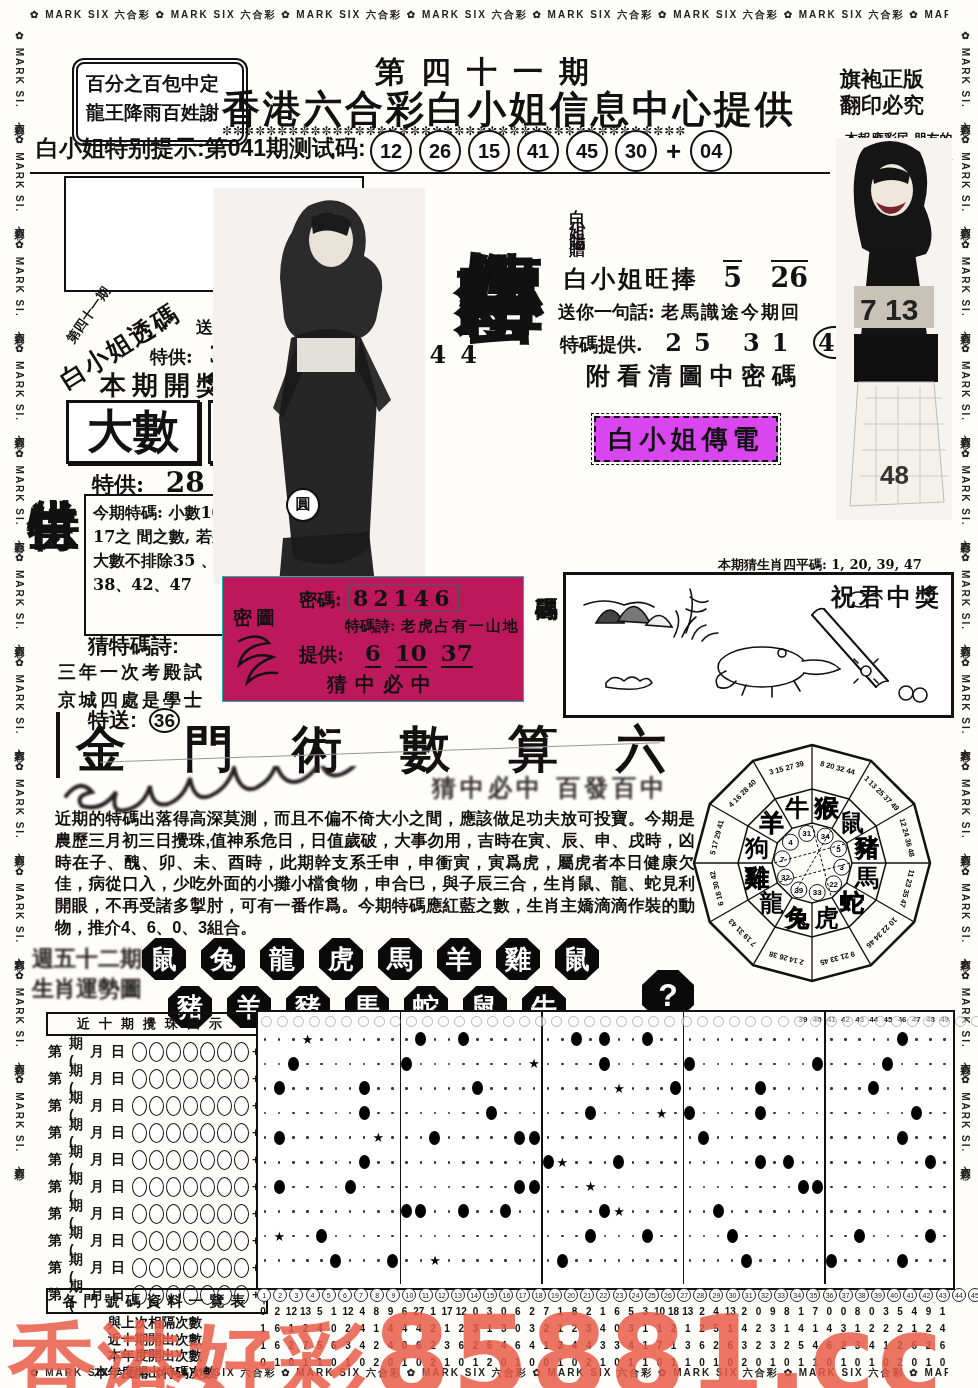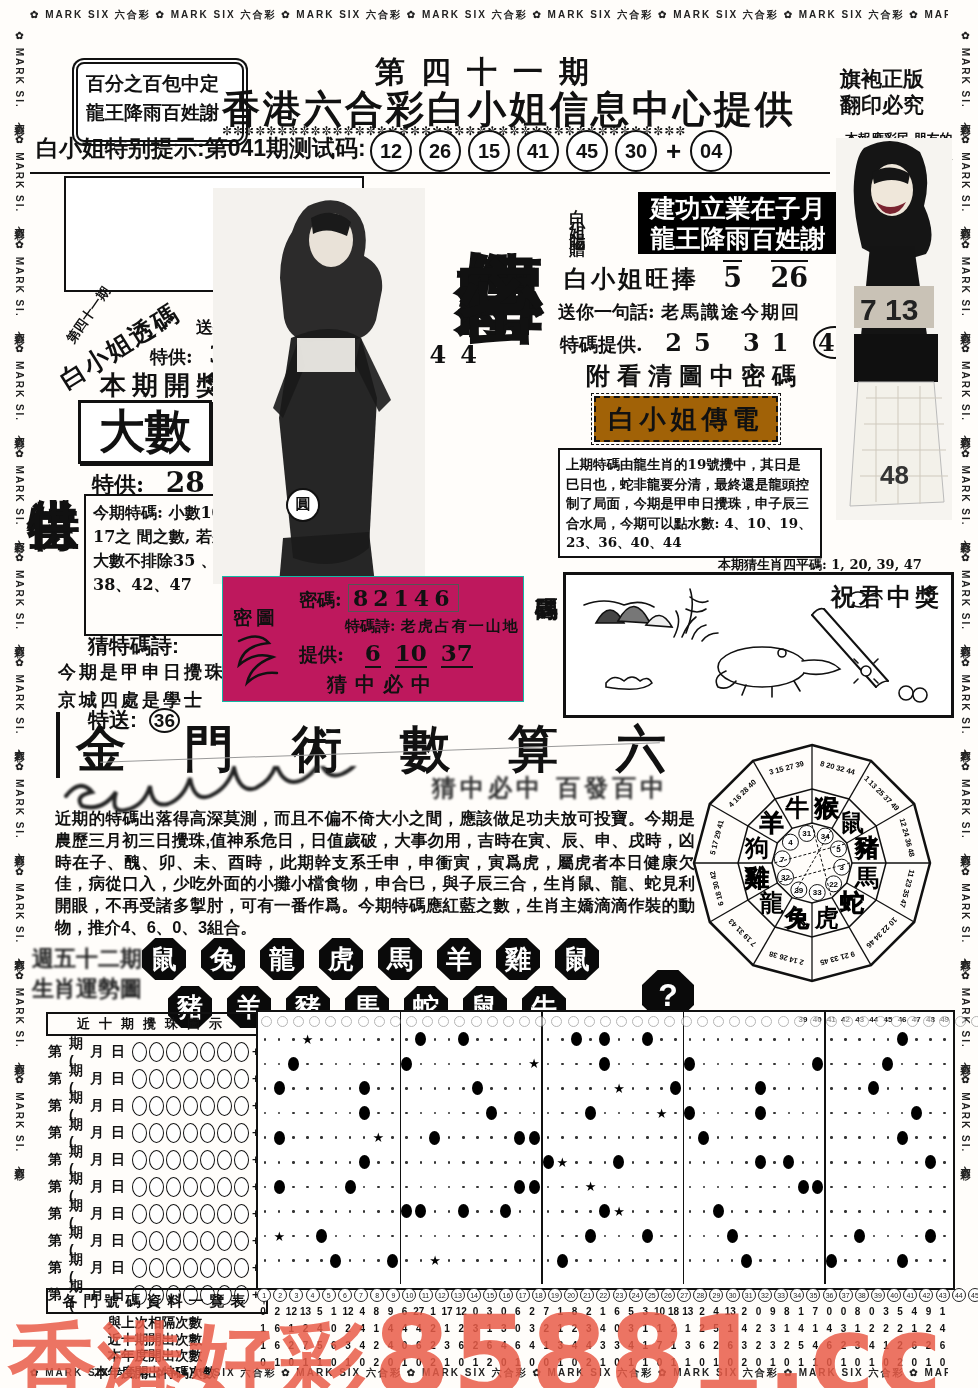--- a/index.html
+++ b/index.html
@@ -12,24 +12,24 @@
   
   .strip{font-size:10px;font-weight:bold;color:#222;letter-spacing:2px;white-space:nowrap;overflow:hidden;}
   .vstrip{writing-mode:vertical-rl;text-orientation:mixed;}
   
   .dbox{border:2px solid #111;border-radius:8px;box-shadow:0 0 0 2px #fff,0 0 0 4px #111;background:#fff;}
   .numcircles{display:flex;align-items:center;gap:7px;}
   .num-circle{width:38px;height:38px;border:2.5px solid #111;border-radius:50%;display:flex;
       align-items:center;justify-content:center;font-size:20px;font-weight:bold;background:#fff;}
   .plus{font-size:26px;font-weight:bold;margin:0 2px;}
   .blackbanner{background:#000;color:#fff;font-weight:900;text-align:center;line-height:1.2;}
-  .dashedbox{border:2px dashed #111;outline:1px dashed #111;outline-offset:2px;background:#a16207;}
+  .dashedbox{border:2px dashed #111;outline:1px dashed #111;outline-offset:2px;background:#d946ef;margin-top:20px;}
   
   .bigword{border:3px solid #111;box-shadow:2px 2px 0 #111;display:flex;align-items:center;justify-content:center;
-      font-size:46px;font-weight:900;font-family:"DejaVu Serif",serif;background:#fff;margin-left:12px;}
+      font-size:46px;font-weight:900;font-family:"DejaVu Serif",serif;background:#fff;}
   
   .badge{width:44px;height:42px;background:#0a0a0a;color:#fff;display:flex;align-items:center;justify-content:center;
       font-size:26px;font-weight:900;clip-path:polygon(30% 0,70% 0,100% 30%,100% 70%,70% 100%,30% 100%,0 70%,0 30%);}
   .badgerow{display:flex;gap:15px;}
   
   .draw-row{display:flex;align-items:center;height:27px;font-size:14px;font-weight:bold;gap:3px;}
   .draw-row .rp{margin-right:4px;}
   .ovals{display:flex;gap:2px;}
   .oval{display:inline-block;width:13px;height:18px;border:1.5px solid #111;border-radius:50%;background:#fff;}
   .plus2{font-size:13px;font-weight:bold;}
@@ -116,21 +116,21 @@
   <div class="abs bigword" style="left:208px;top:400px;width:132px;height:58px;">雙數</div>
   <div class="abs serif" style="left:92px;top:466px;font-size:22px;font-weight:bold;">
     <span>特供:</span>
     <span style="font-size:28px;margin-left:14px;">28</span>
   </div>
 
   <div class="abs serif vtext" style="left:28px;top:458px;height:260px;font-size:52px;font-weight:900;line-height:1;">生肖特供</div>
 
   <div class="abs serif" style="left:84px;top:494px;width:148px;height:128px;border:2px solid #111;padding:5px 7px;font-size:16px;font-weight:bold;line-height:1.5;">今期特碼: 小數10-17之 間之數, 若將 大數不排除35 、38、42、47</div>
   <div class="abs b" style="left:88px;top:632px;font-size:21px;">猜特碼詩:</div>
-  <div class="abs serif" style="left:58px;top:660px;font-size:18px;font-weight:bold;letter-spacing:3px;">今期是甲申日攪珠</div>
+  <div class="abs serif" style="left:58px;top:660px;font-size:18px;font-weight:bold;letter-spacing:3px;">三年一次考殿試</div>
   <div class="abs serif" style="left:58px;top:688px;font-size:18px;font-weight:bold;letter-spacing:3px;">京城四處是學士</div>
   <div class="abs b" style="left:88px;top:706px;font-size:21px;">
     <span>特送:</span>
     <span class="circ43" style="font-size:19px;margin-left:6px;">36</span>
   </div>
 
   <svg class="abs" style="left:213px;top:188px;" width="212" height="396" viewBox="0 0 212 396">
     <rect width="212" height="396" fill="#f4f2ee"></rect>
     <g fill="#1a1a1a">
       <path d="M95 18 q30 -14 48 6 q14 16 8 44 q20 10 18 34 l-6 30 q-6 18 -24 20 l-44 2 q-20 -4 -24 -24 l-4 -40 q0 -28 12 -46 q6 -18 16 -26z" opacity=".92"></path>
@@ -162,41 +162,36 @@
       <span>提供:</span>
       <span id="tigong-nums"><span class="underln" style="font-size: 23px; margin-left: 14px;">6</span><span class="underln" style="font-size: 23px; margin-left: 14px;">10</span><span class="underln" style="font-size: 23px; margin-left: 14px;">37</span></span>
     </div>
     <div class="abs serif" style="left:104px;top:94px;font-size:20px;font-weight:900;letter-spacing:8px;">猜中必中</div>
   </div>
 
   <div class="abs serif vtext" style="left:448px;top:182px;height:530px;font-size:88px;font-weight:900;line-height:1.18;">白小姐傳密</div>
   <div class="abs serif vtext" style="left:532px;top:580px;height:110px;font-size:23px;font-weight:900;">尋碼圖</div>
 
   <div class="abs serif vtext" style="left:560px;top:196px;height:62px;font-size:16px;font-weight:bold;letter-spacing:8px;line-height:2.2;">白小姐賜贈</div>
-  <div class="abs blackbanner" style="left:638px;top:192px;width:200px;height:62px;font-size:25px;display:flex;flex-direction:column;justify-content:center;">
-    <div>建功立業在子月</div>
-    <div>龍王降雨百姓謝</div>
-  </div>
   <div class="abs serif" style="left:564px;top:262px;font-size:24px;font-weight:bold;">
     <span style="letter-spacing:3px;">白小姐旺捧</span>
     <span class="ovline" style="font-size:27px;margin-left:16px;">5</span>
     <span class="ovline" style="font-size:27px;margin-left:20px;">26</span>
   </div>
   <div class="abs serif b" style="left:558px;top:300px;font-size:18px;white-space:nowrap;">
     <span>送你一句話:</span>
     <span style="letter-spacing:2px;">老馬識途今期回</span>
   </div>
   <div class="abs serif b" style="left:560px;top:328px;font-size:19px;">
     <span>特碼提供.</span>
     <span style="font-size:24px;letter-spacing:12px;margin-left:16px;">25  31</span>
     <span class="circ43" style="font-size:24px;margin-left:6px;">43</span>
   </div>
   <div class="abs serif" style="left:586px;top:360px;font-size:24px;font-weight:900;letter-spacing:7px;">附看清圖中密碼</div>
   <div class="abs dashedbox ctr" style="left:594px;top:396px;width:180px;height:42px;font-size:26px;font-weight:900;line-height:42px;letter-spacing:5px;font-family:'DejaVu Serif',serif;">白小姐傳電</div>
-  <div class="abs serif b" style="left:558px;top:448px;width:248px;height:96px;border:2px solid #111;padding:5px 6px;font-size:13.5px;line-height:1.45;background:#fff;">上期特碼由龍生肖的19號攪中，其日是巳日也，蛇非龍要分清，最終還是龍頭控制了局面，今期是甲申日攪珠，申子辰三合水局，今期可以點水數: 4、10、19、23、36、40、44</div>
   <div class="abs b" style="left:718px;top:556px;font-size:13px;white-space:nowrap;font-family:'DejaVu Serif',serif;">本期猜生肖四平碼: 1, 20, 39, 47</div>
 
   <div class="abs" style="left:563px;top:572px;width:385px;height:140px;border:3px solid #111;background:#fff;">
     <svg width="379" height="134" viewBox="0 0 379 134">
       <g fill="none" stroke="#111" stroke-width="1.6" stroke-linecap="round">
         <path d="M30 48 q14 -26 28 0 z" fill="#444"></path>
         <path d="M52 46 q16 -30 32 2 z" fill="#777"></path>
         <path d="M80 50 q14 -20 26 2 z" fill="#eee"></path>
         <path d="M18 30 q20 -8 40 0 q16 -6 30 2"></path>
         <path d="M120 58 q10 -26 4 -44 M124 22 q10 8 18 4 M120 34 q12 6 20 0"></path>

